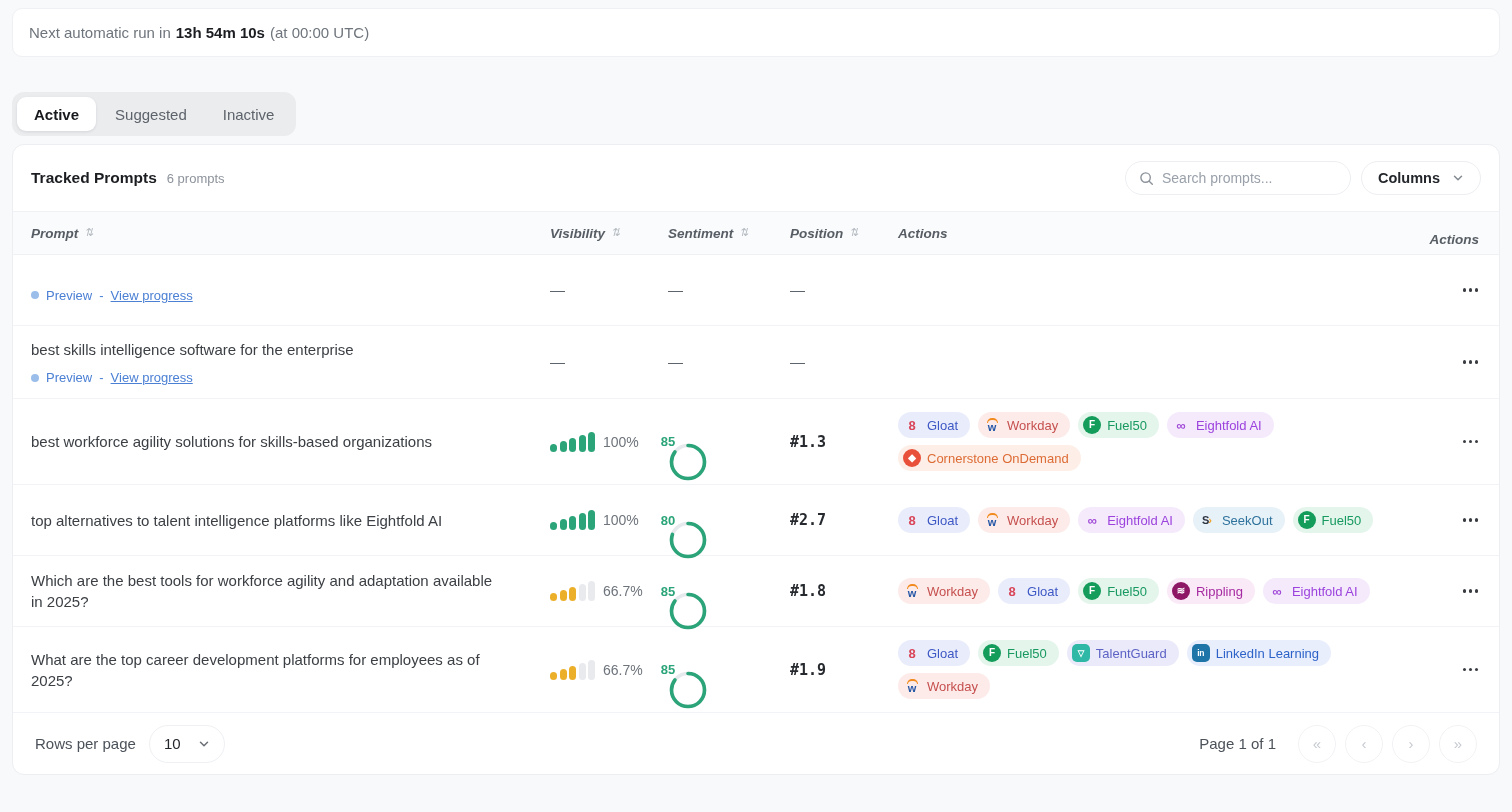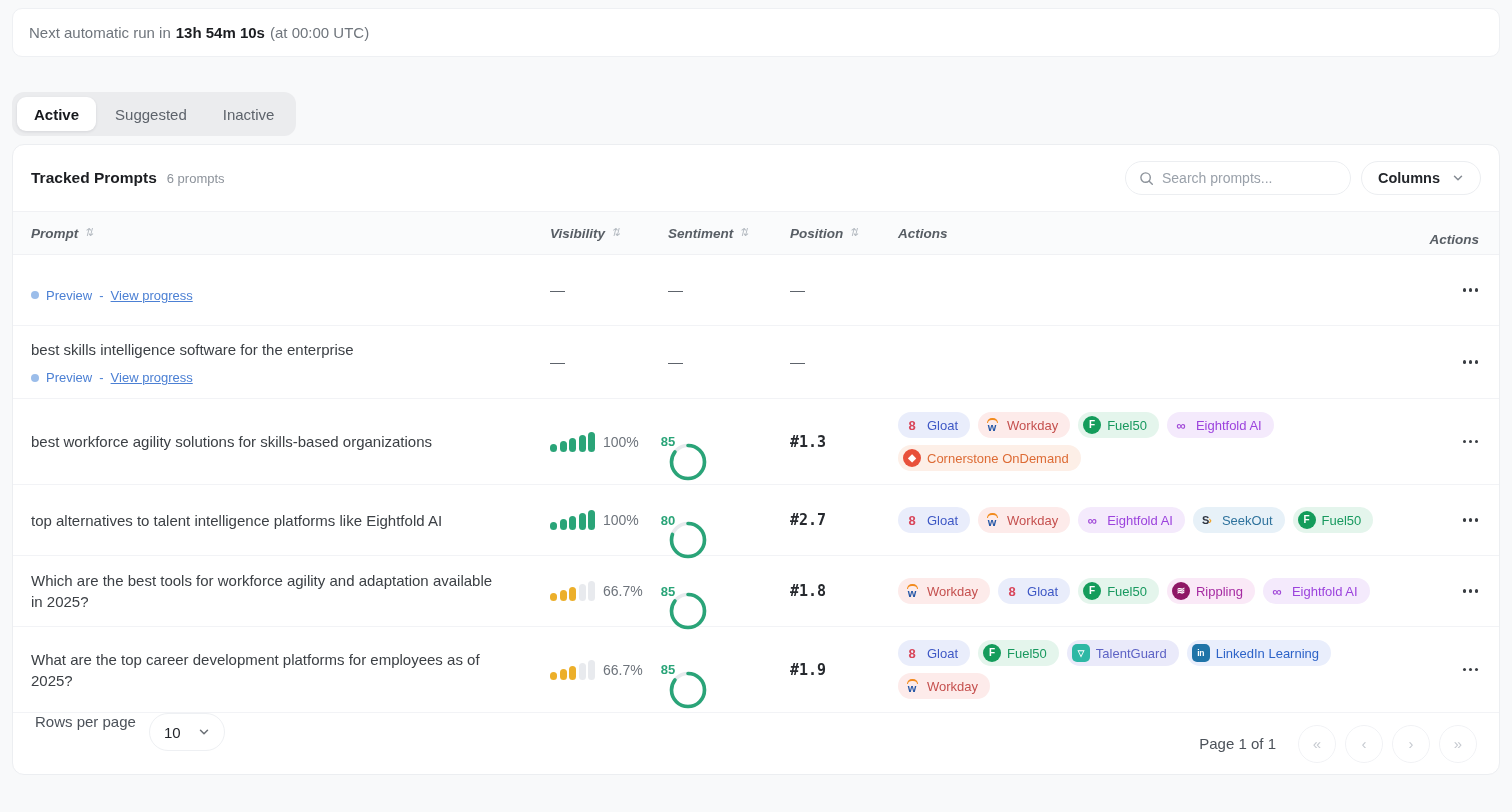--- a/index.html
+++ b/index.html
@@ -74,21 +74,21 @@
   .bicon.duo b:last-child { font-size:11px; margin-left:-1px; }
   .bicon.wd { flex-direction:column; }
   .bicon.wd i { width:11px; height:5px; border-style:solid; border-width:2.4px 1.6px 0 1.6px; border-bottom:none;
                 border-radius:10px 10px 0 0; display:block; }
   .bicon.wd b { font-size:11px; font-weight:800; margin-top:-1px; }
 
   .dots { display:flex; gap:2.6px; justify-content:flex-end; padding-right:21px; background:none; border:0; cursor:pointer; width:100%; }
   .dots i { width:3.3px; height:3.3px; background:#393d42; border-radius:50%; display:block; }
 
   
-  .tfoot { display:flex; height:61px; padding:0 22px; }
+  .tfoot { display:flex; align-items:center; height:61px; padding:0 22px; }
   .rpp-label { font-size:15px; color:#4c525a; }
   .rpp-select { margin-left:13px; height:38px; min-width:76px; border:1px solid #eef0f3; border-radius:19px; background:#fff;
                 display:flex; align-items:center; justify-content:space-between; padding:0 14px; font-size:15px; color:#23262b; gap:11px; cursor:pointer; }
   .foot-right { margin-left:auto; display:flex; align-items:center; gap:9px; }
   .page-status { font-size:15px; color:#4c525a; margin-right:13px; }
   .pg-btn { width:38px; height:38px; border-radius:50%; border:1px solid #f1f2f5; background:#fff; color:#c6cad0;
             font-size:15px; display:flex; align-items:center; justify-content:center; cursor:default; }
 </style>
 </head>
 <body>

